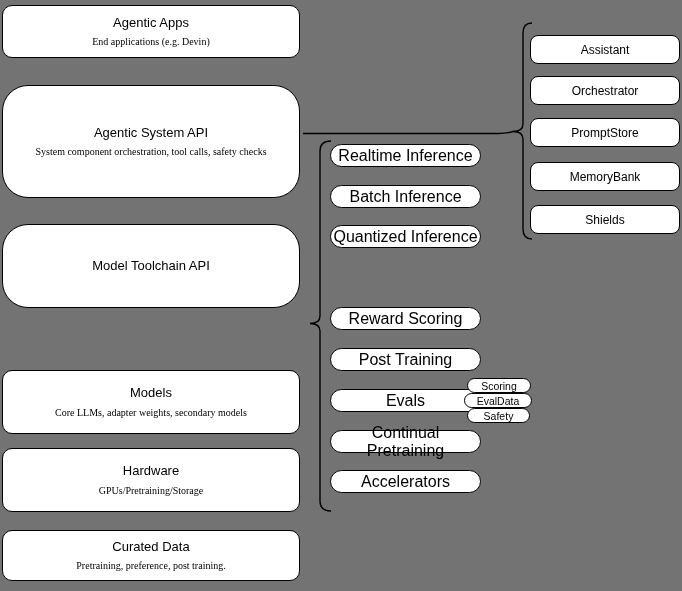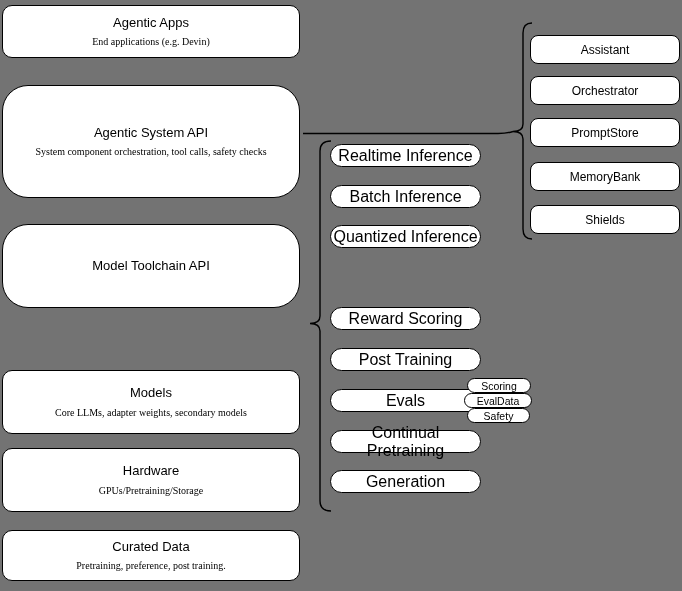--- a/index.html
+++ b/index.html
@@ -96,21 +96,21 @@
   <div class="box mbox" style="top:348px">
     <span>Post Training</span>
   </div>
   <div class="box mbox" style="top:389px">
     <span>Evals</span>
   </div>
   <div class="box mbox" style="top:430px">
     <span>Continual Pretraining</span>
   </div>
   <div class="box mbox" style="top:470px">
-    <span>Generation</span>
+    <span>Accelerators</span>
   </div>
 
   <div class="pill" style="left:467px;top:378px;width:64px">
     <span>Scoring</span>
   </div>
   <div class="pill" style="left:464px;top:393px;width:68px">
     <span>EvalData</span>
   </div>
   <div class="pill" style="left:467px;top:408px;width:63px">
     <span>Safety</span>

